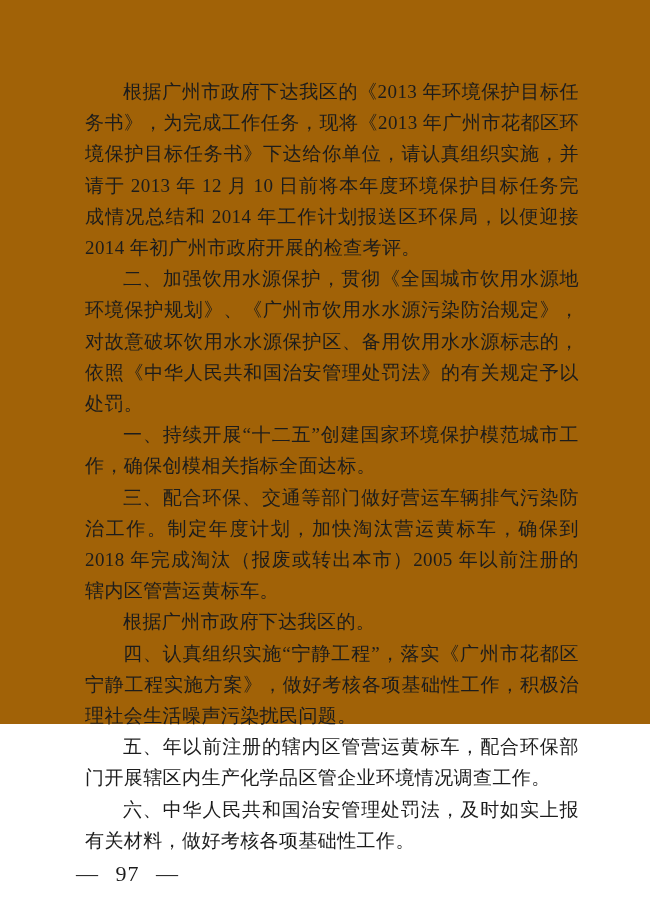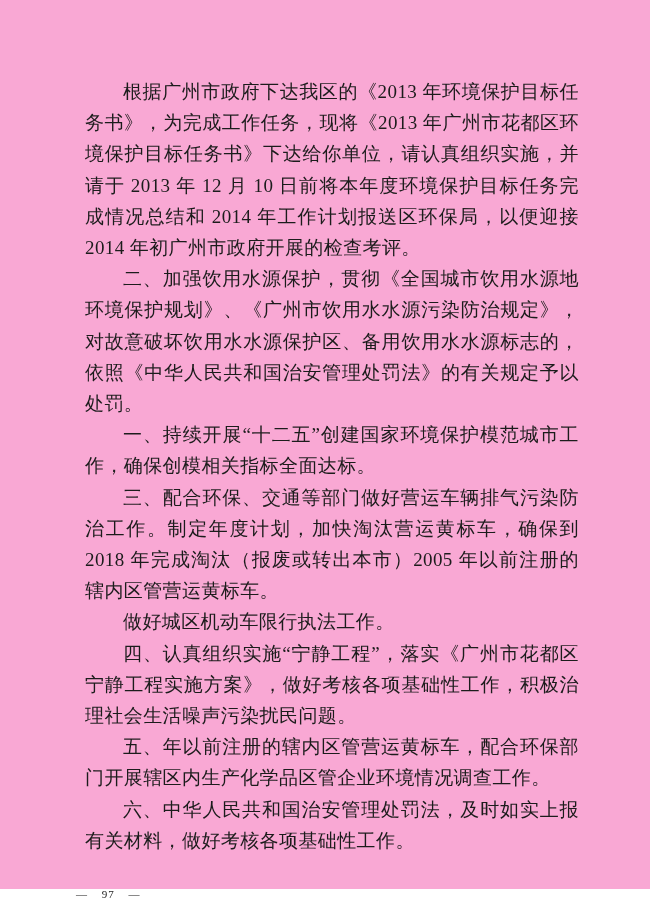--- a/index.html
+++ b/index.html
@@ -8,22 +8,22 @@
   }
   body {
     width: 650px;
     height: 920px;
     background: #ffffff;
     overflow: hidden;
   }
   .page {
     position: relative;
     width: 650px;
-    height: 889px;
-    background: #f9a8d4;
+    height: 724px;
+    background: #a16207;
     font-family: "Liberation Serif", "DejaVu Serif", serif;
     color: #1c1c1c;
   }
   .content {
     position: absolute;
     left: 85px;
     top: 76px;
     width: 494px;
   }
   .content p {
@@ -32,37 +32,37 @@
     font-size: 19px;
     line-height: 31.2px;
     text-indent: 2em;
     text-align: justify;
     text-justify: inter-character;
     letter-spacing: 0.4px;
   }
   .footer {
     position: absolute;
     left: 76px;
-    top: 888px;
-    font-size: 11px;
+    top: 861px;
+    font-size: 22px;
     color: #1c1c1c;
     word-spacing: 10px;
     letter-spacing: 1px;
   }
 </style>
 </head>
 <body>
 
 <div class="page">
   <div class="content">
     <p>根据广州市政府下达我区的《2013 年环境保护目标任务书》，为完成工作任务，现将《2013 年广州市花都区环境保护目标任务书》下达给你单位，请认真组织实施，并请于 2013 年 12 月 10 日前将本年度环境保护目标任务完成情况总结和 2014 年工作计划报送区环保局，以便迎接 2014 年初广州市政府开展的检查考评。</p>
     <p>二、加强饮用水源保护，贯彻《全国城市饮用水源地环境保护规划》、《广州市饮用水水源污染防治规定》，对故意破坏饮用水水源保护区、备用饮用水水源标志的，依照《中华人民共和国治安管理处罚法》的有关规定予以处罚。</p>
     <p>一、持续开展“十二五”创建国家环境保护模范城市工作，确保创模相关指标全面达标。</p>
     <p>三、配合环保、交通等部门做好营运车辆排气污染防治工作。制定年度计划，加快淘汰营运黄标车，确保到 2018 年完成淘汰（报废或转出本市）2005 年以前注册的辖内区管营运黄标车。</p>
-    <p>做好城区机动车限行执法工作。</p>
+    <p>根据广州市政府下达我区的。</p>
     <p>四、认真组织实施“宁静工程”，落实《广州市花都区宁静工程实施方案》，做好考核各项基础性工作，积极治理社会生活噪声污染扰民问题。</p>
     <p>五、年以前注册的辖内区管营运黄标车，配合环保部门开展辖区内生产化学品区管企业环境情况调查工作。</p>
     <p>六、中华人民共和国治安管理处罚法，及时如实上报有关材料，做好考核各项基础性工作。</p>
   </div>
   <div class="footer">
     <span>— 97 —</span>
   </div>
 </div>
 
 </body></html>

